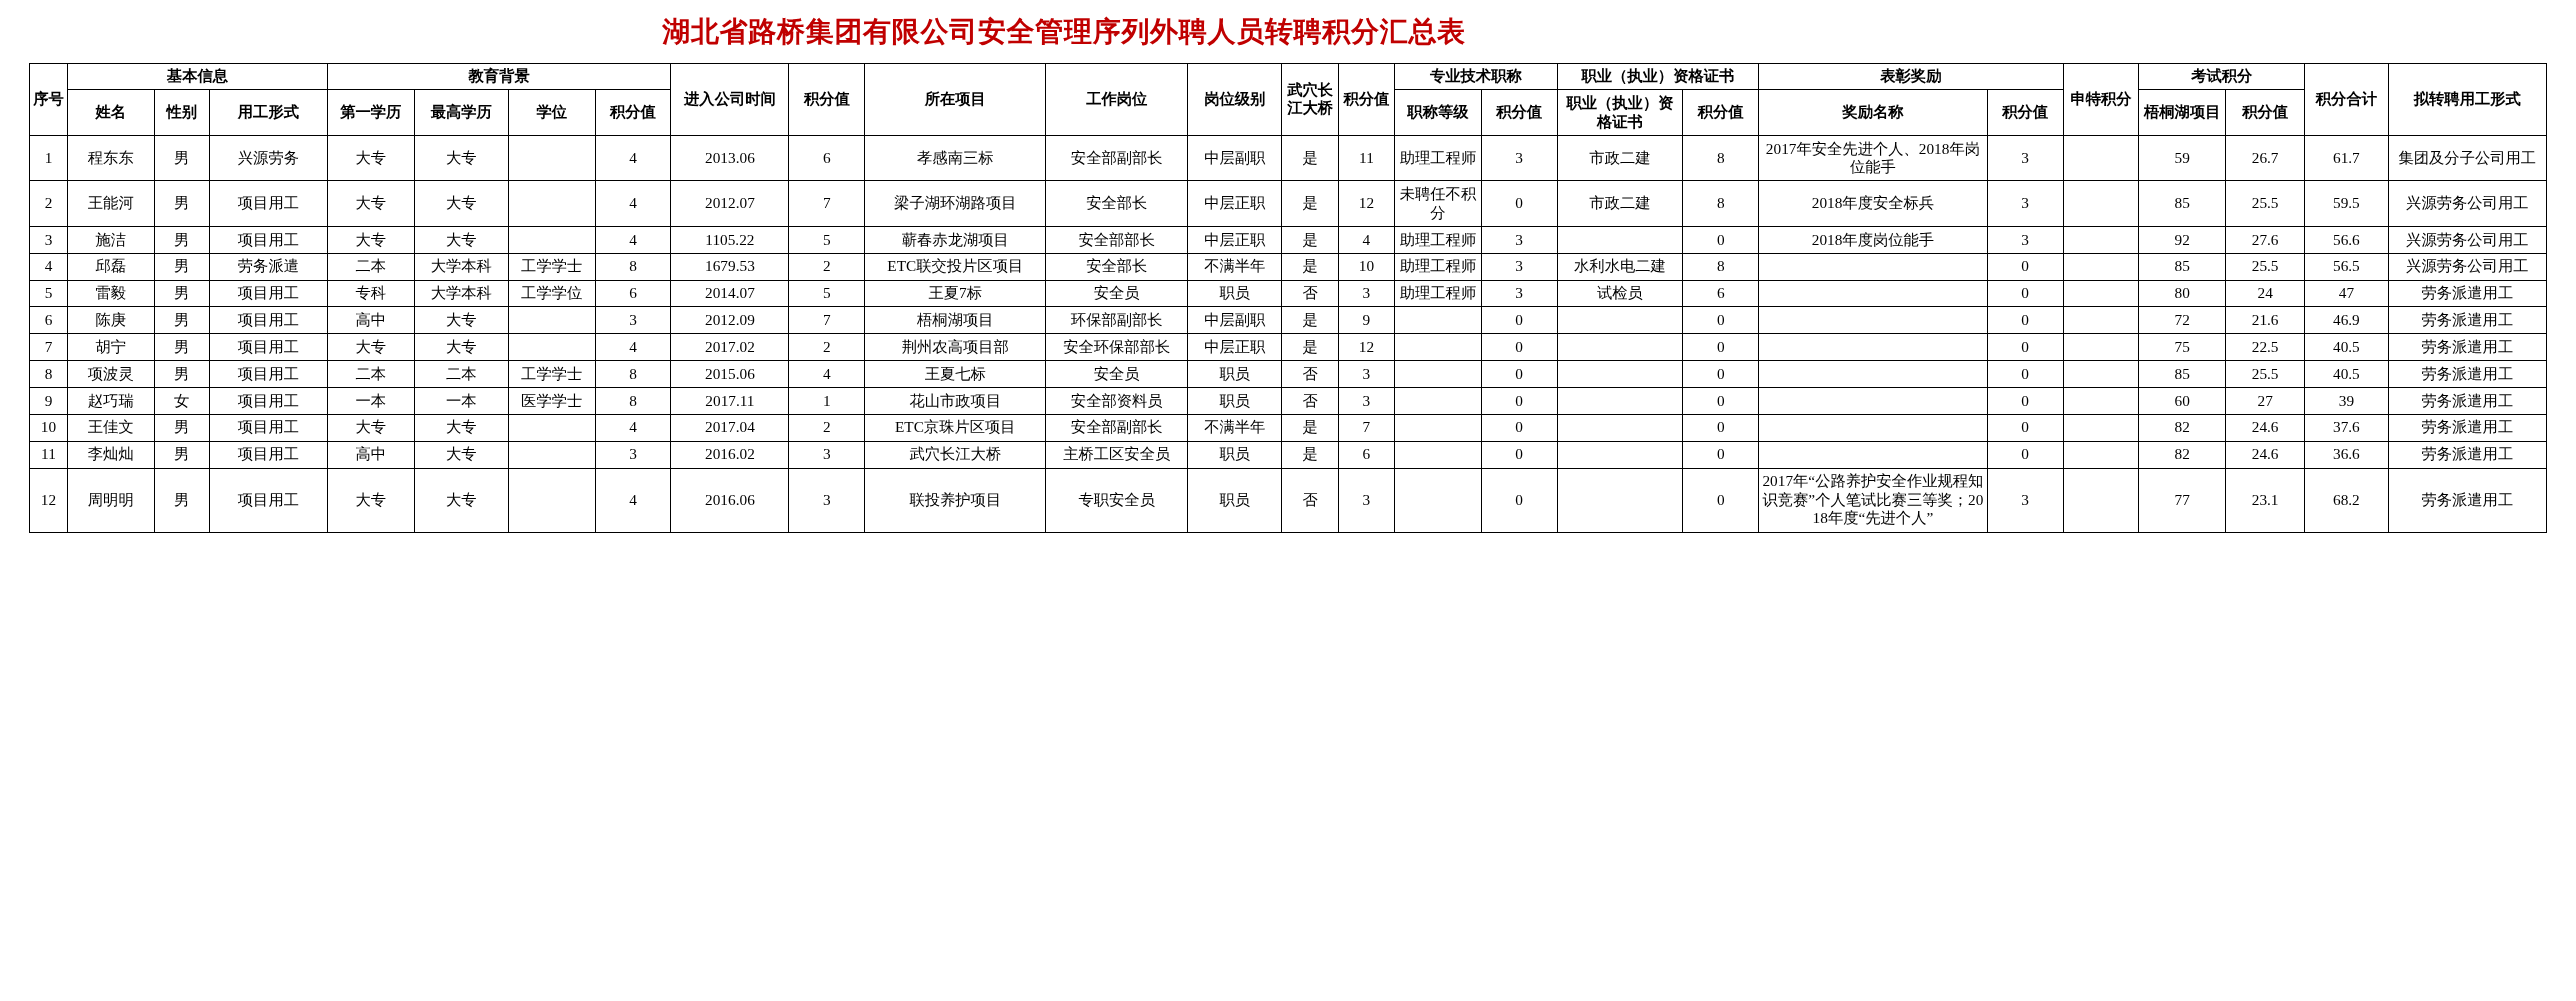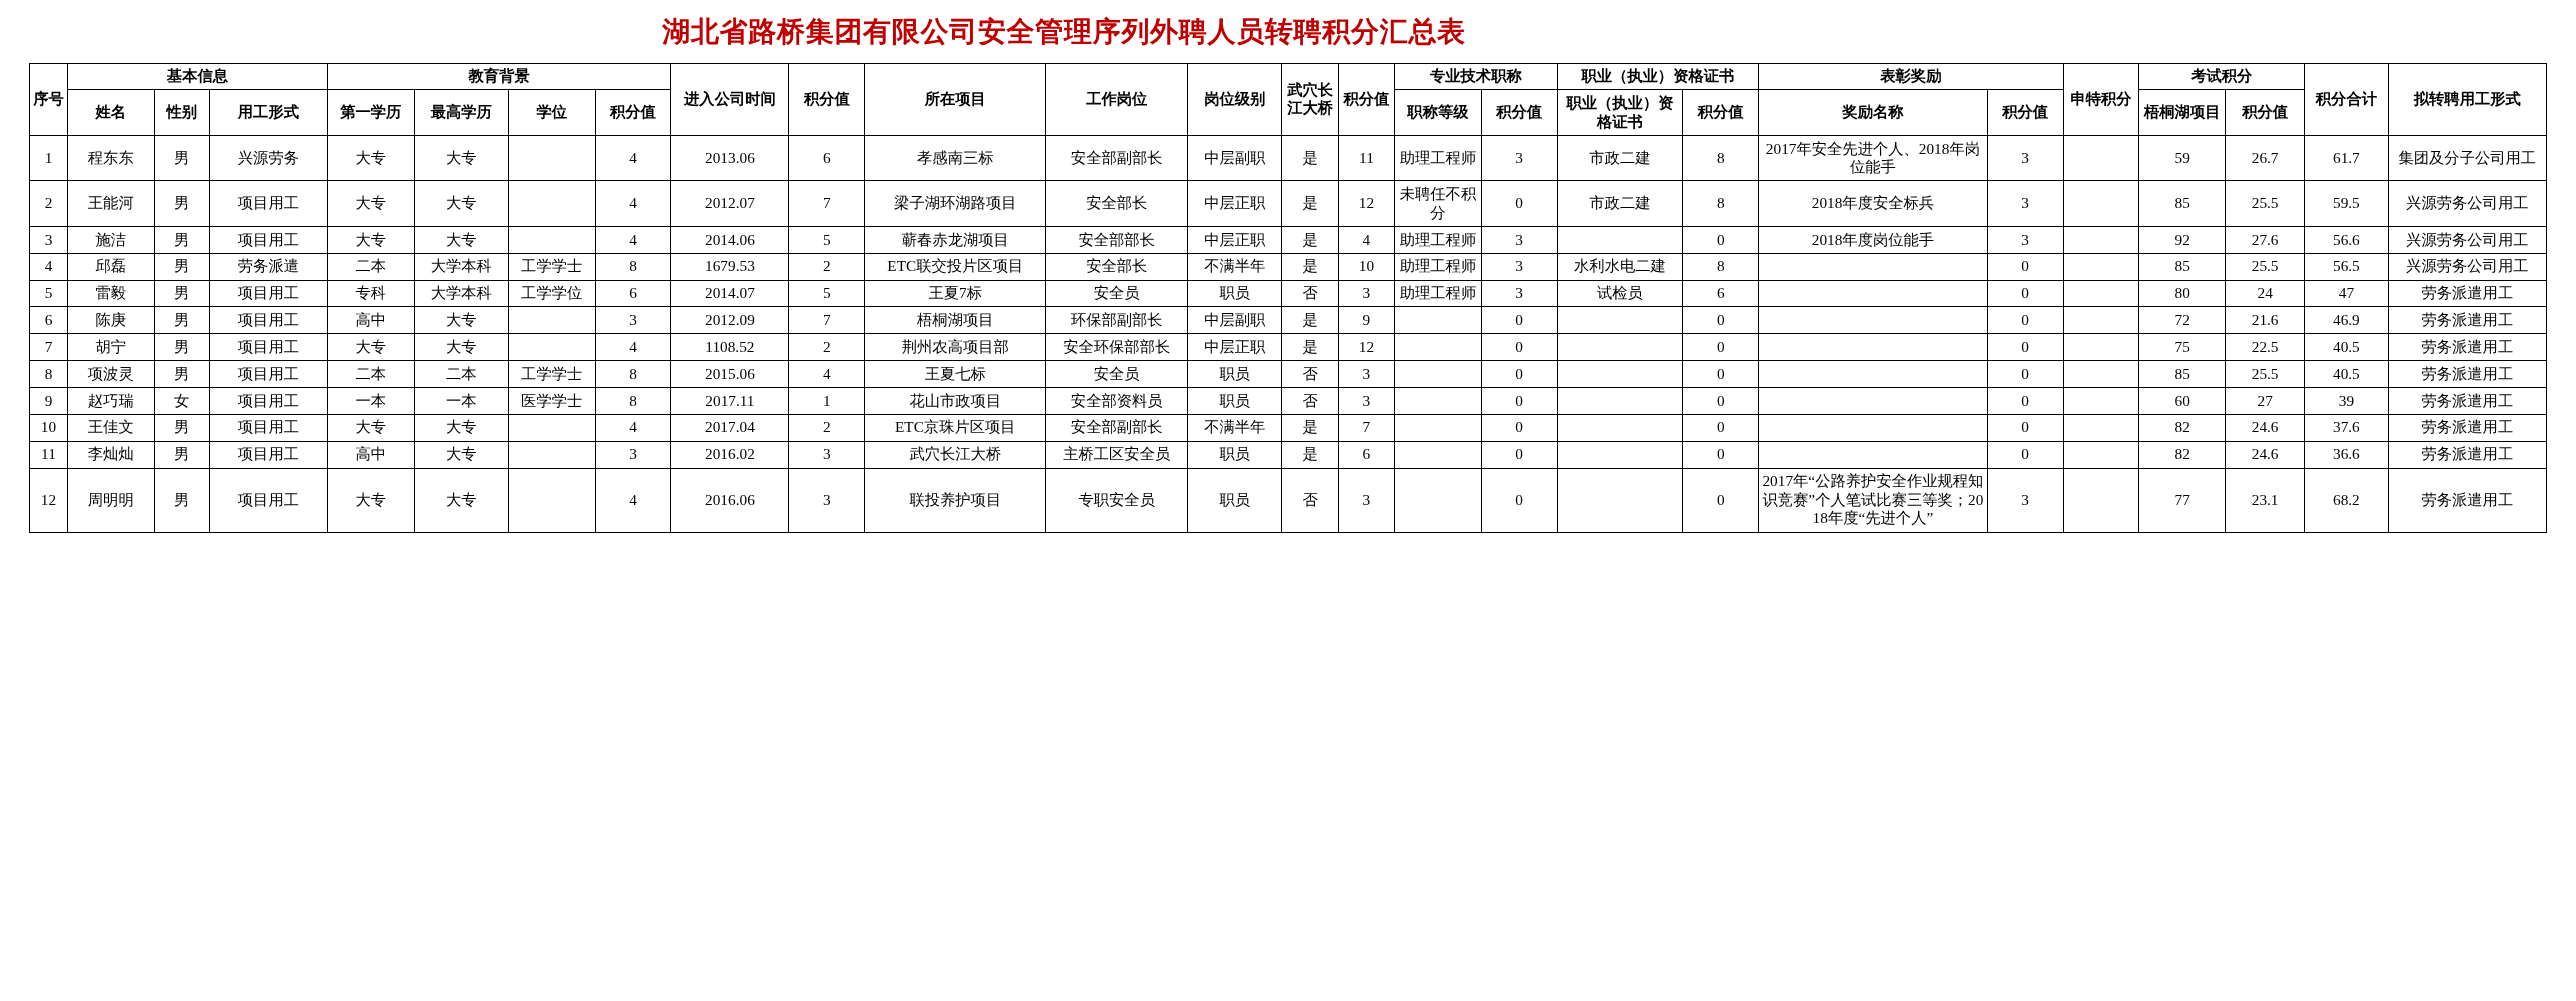--- a/index.html
+++ b/index.html
@@ -217,21 +217,21 @@
           </tr>
           <tr>
             <td>3</td>
             <td>施洁</td>
             <td>男</td>
             <td>项目用工</td>
             <td>大专</td>
             <td>大专</td>
             <td></td>
             <td>4</td>
-            <td>2014.06</td>
+            <td>1105.22</td>
             <td>5</td>
             <td>蕲春赤龙湖项目</td>
             <td>安全部部长</td>
             <td>中层正职</td>
             <td>是</td>
             <td>4</td>
             <td>助理工程师</td>
             <td>3</td>
             <td></td>
             <td>0</td>
@@ -329,21 +329,21 @@
           </tr>
           <tr>
             <td>7</td>
             <td>胡宁</td>
             <td>男</td>
             <td>项目用工</td>
             <td>大专</td>
             <td>大专</td>
             <td></td>
             <td>4</td>
-            <td>1108.52</td>
+            <td>2017.02</td>
             <td>2</td>
             <td>荆州农高项目部</td>
             <td>安全环保部部长</td>
             <td>中层正职</td>
             <td>是</td>
             <td>12</td>
             <td></td>
             <td>0</td>
             <td></td>
             <td>0</td>

